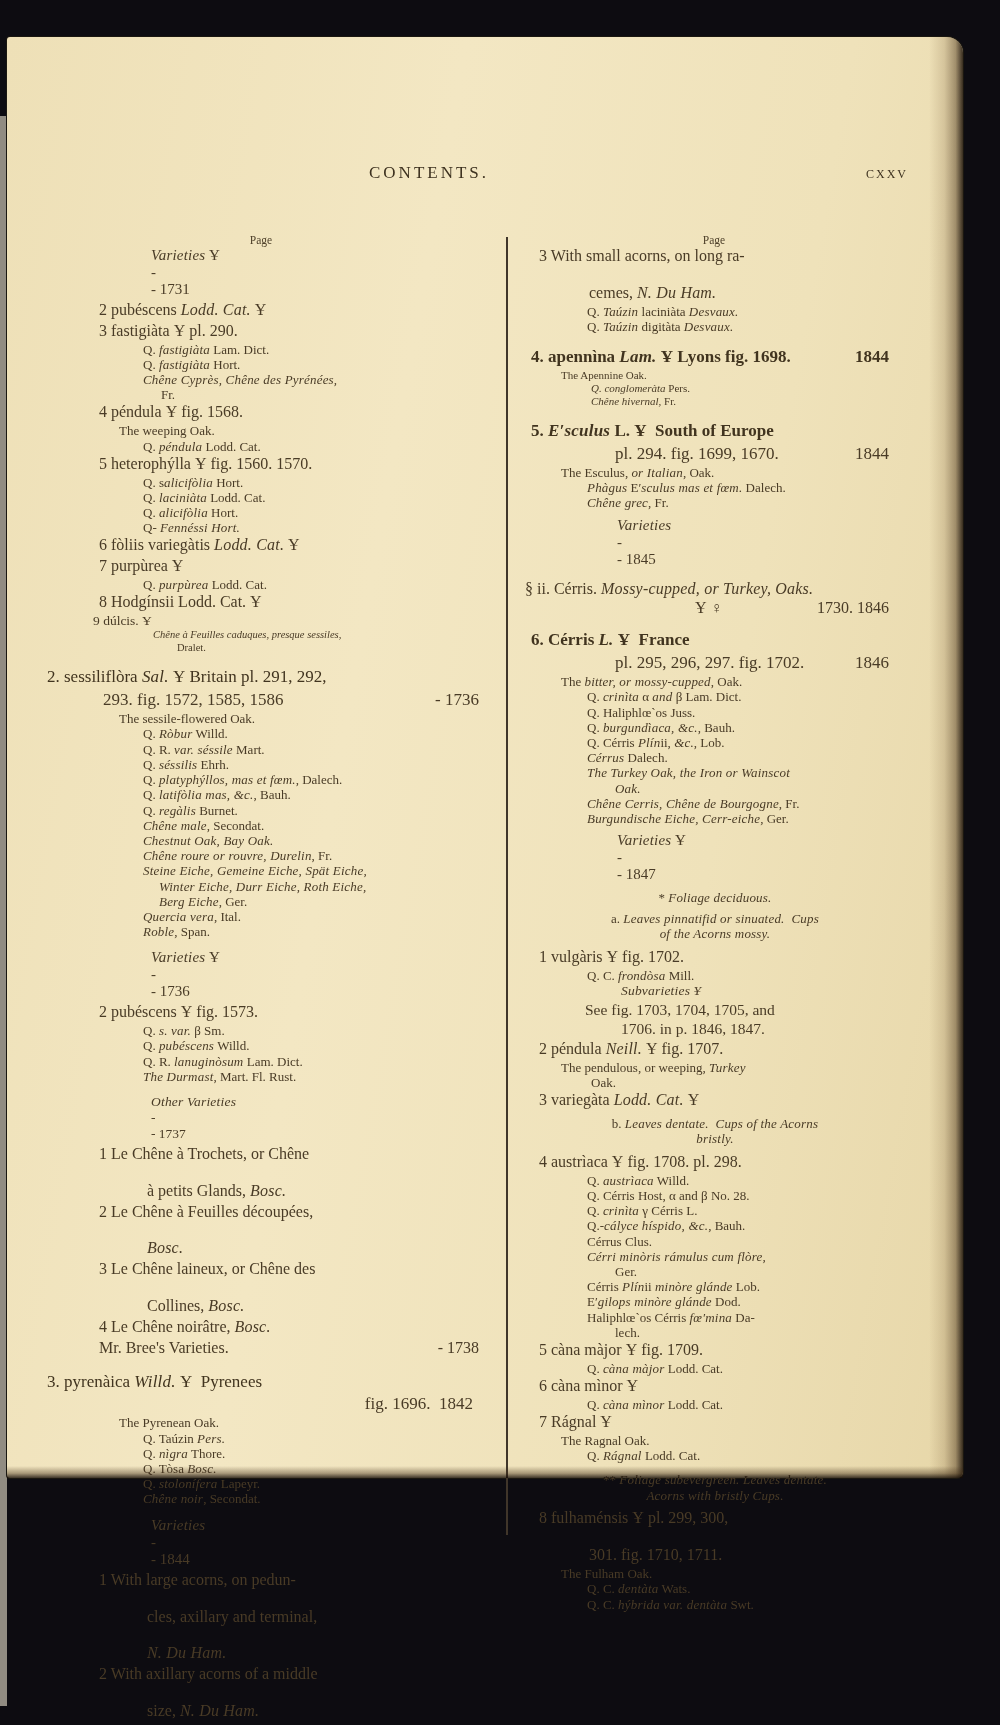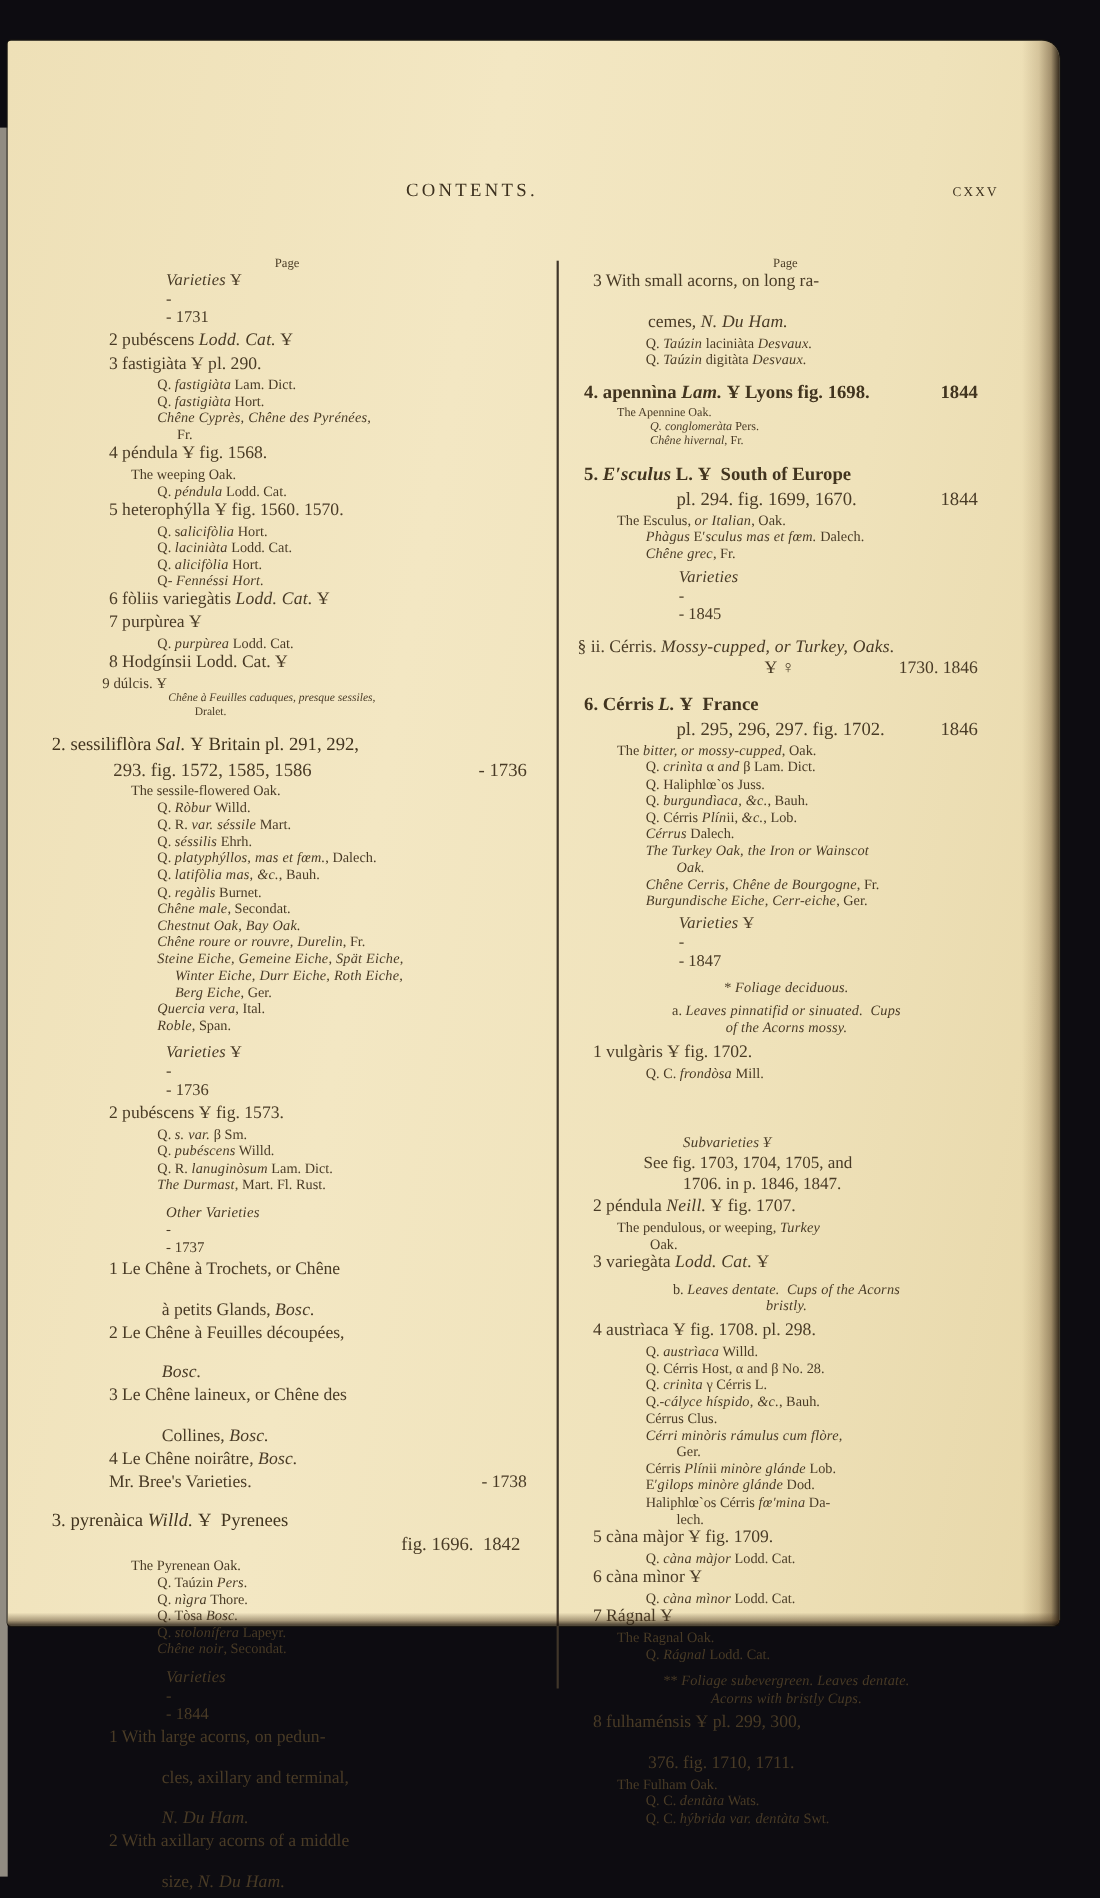--- a/index.html
+++ b/index.html
@@ -74,21 +74,21 @@
   .sp{font-size:17px;line-height:1.32;margin-top:3px;color:#41341f;}
   .sp2{font-size:17px;line-height:1.32;padding-left:56px;}
   .sp2c{font-size:17px;line-height:1.32;padding-left:90px;}
   .sp2r{font-size:17px;line-height:1.32;text-align:right;padding-right:22px;}
   #col-right .sp{padding-left:6px;font-weight:bold;}
 
   .sech{font-size:16px;line-height:1.3;padding-left:0;}
   .sech2{display:flex;justify-content:space-between;font-size:16px;padding-left:170px;padding-right:46px;}
 
   .subh{font-size:13px;line-height:1.2;text-align:center;padding-right:30px;}
-  .subvar{font-size:13.5px;font-style:italic;padding-left:96px;line-height:1.25;margin-top:48px;}
+  .subvar{font-size:13.5px;font-style:italic;padding-left:96px;line-height:1.25;}
   .see{font-size:15.5px;line-height:1.25;padding-left:60px;}
   .see2{font-size:15.5px;line-height:1.25;padding-left:96px;}
   .gap{height:9px;}
   .gap4{height:5px;}
   i{letter-spacing:.2px;}
 </style>
 </head>
 <body>
 
 <div class="scan-strip"></div>
@@ -273,20 +273,20 @@
       <div class="ln e">6 càna mìnor Ұ</div>
       <div class="ln syn">Q. <i>càna mìnor</i> Lodd. Cat.</div>
       <div class="ln e">7 Rágnal Ұ</div>
       <div class="ln the">The Ragnal Oak.</div>
       <div class="ln syn">Q. <i>Rágnal</i> Lodd. Cat.</div>
       <div class="ln gap"></div>
       <div class="ln subh">** <i>Foliage subevergreen. Leaves dentate.</i></div>
       <div class="ln subh"><i>Acorns with bristly Cups.</i></div>
       <div class="ln gap4"></div>
       <div class="ln e">8 fulhaménsis Ұ pl. 299, 300,</div>
-      <div class="ln e2">376. fig. 1710, 1711.</div>
+      <div class="ln e2">301. fig. 1710, 1711.</div>
       <div class="ln the">The Fulham Oak.</div>
       <div class="ln syn">Q. C. <i>dentàta</i> Wats.</div>
       <div class="ln syn">Q. C. <i>hýbrida var. dentàta</i> Swt.</div>
     </div>
   <div class="page-edge-right"></div>
   <div class="page-edge-bottom"></div>
 </div>
 
 </body></html>

